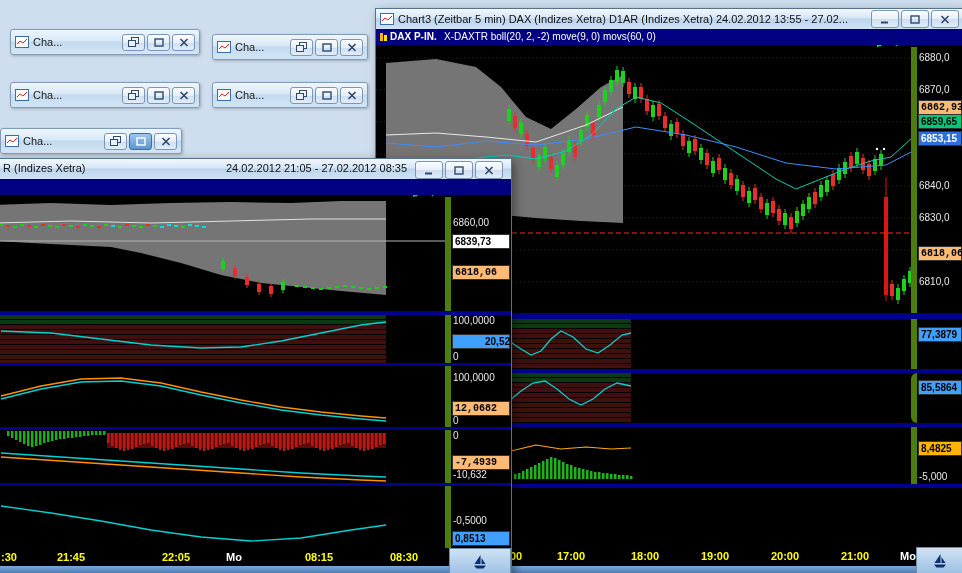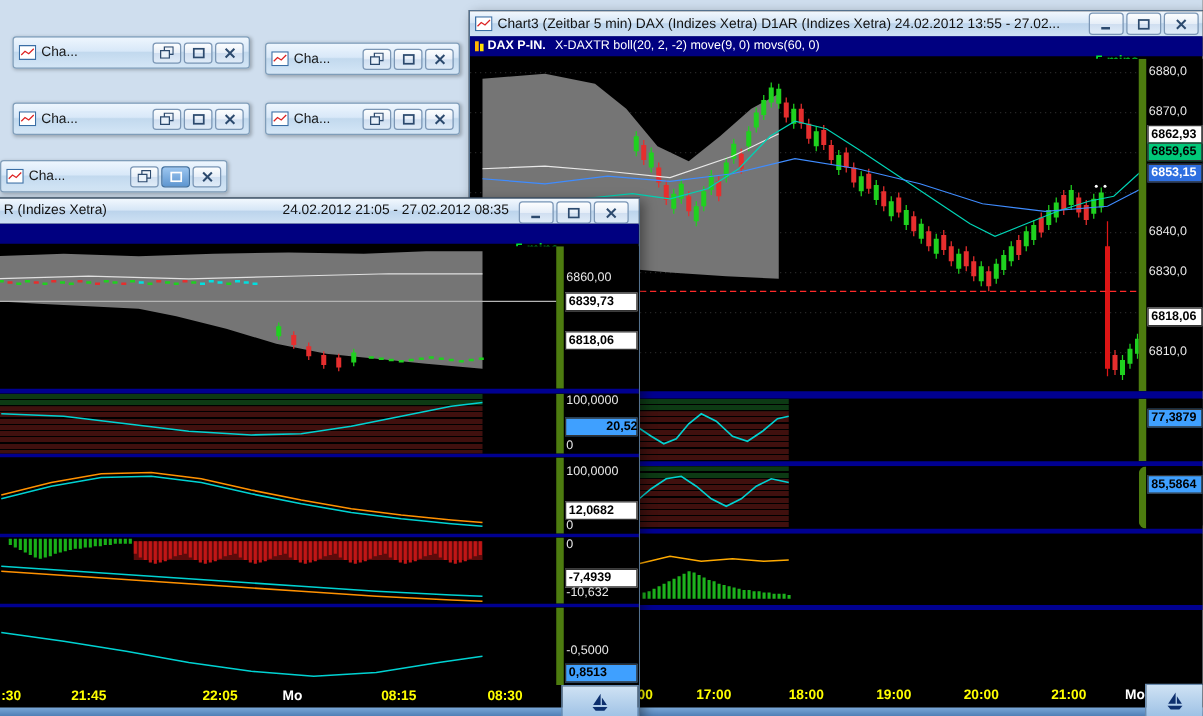--- a/index.html
+++ b/index.html
@@ -31,21 +31,21 @@
   .tb-studies{position:absolute;left:68px;top:0;color:#fff;font-size:10px;line-height:16px;white-space:nowrap;}
   .interval{position:absolute;top:12px;color:#00dd33;font-size:11px;line-height:16px;font-weight:bold;}
 
   .row{position:absolute;left:0;width:100%;background:#000;overflow:hidden;}
   .sep{position:absolute;left:0;width:100%;background:#000090;}
   .plot{position:absolute;left:0;top:0;bottom:0;overflow:hidden;}
   .gutter{position:absolute;top:0;bottom:0;background:#000;border-left:6px solid #4d7c0f;}
   .tick{position:absolute;left:2px;color:#e8e8e8;font-size:10px;line-height:12px;white-space:nowrap;}
   .vbox{position:absolute;left:1px;right:1px;height:13px;font-size:10px;line-height:13px;
         font-weight:bold;color:#000;padding:0 2px;border:1px solid #333;white-space:nowrap;}
-  .vb-yellow{background:#ffffff;}
+  .vb-yellow{background:#fdba74;font-family:Liberation Mono, monospace;}
   .vb-teal{background:#00c878;}
   .vb-blue{background:#2e6fe0;color:#fff;}
   .vb-ltblue{background:#3fa0ff;}
   .vb-orange{background:#ffb400;}
   .vb-gray{background:#ffffff;}
   .zg{position:absolute;left:0;top:0;height:10px;
       background:repeating-linear-gradient(180deg,#0d3a14 0 4px,#000 4px 5px);}
   .zr{position:absolute;left:0;top:10px;bottom:0;
       background:repeating-linear-gradient(180deg,#40100e 0 4px,#000 4px 5px);}
   .ttick{position:absolute;top:3px;color:#ffff00;font-size:11px;font-weight:bold;transform:translateX(-50%);}
@@ -444,20 +444,24 @@
             <rect x="230" y="46" width="2.5" height="6" fill="#1db31d"></rect>
             <rect x="234" y="47" width="2.5" height="5" fill="#1db31d"></rect>
             <rect x="238" y="47" width="2.5" height="5" fill="#1db31d"></rect>
             <rect x="242" y="48" width="2.5" height="4" fill="#1db31d"></rect>
             <rect x="246" y="48" width="2.5" height="4" fill="#1db31d"></rect>
             <rect x="250" y="48" width="2.5" height="4" fill="#1db31d"></rect>
             <rect x="254" y="49" width="2.5" height="3" fill="#1db31d"></rect>
             <polyline points="135,24 160,18 185,22 210,20 235,22 255,21" fill="none" stroke="#ffaa00" stroke-width="1.2"></polyline>
           </svg>
       </div>
+      <div class="gutter" style="right:0;width:46px;">
+        <span class="vbox vb-orange" style="top:14px;">8,4825</span>
+        <span class="tick" style="top:44px;">-5,000</span>
+      </div>
     </div>
     <div class="sep" style="top:475px;height:4px;"></div>
 
 
     <div class="row" style="top:538px;height:19px;">
       <span class="ttick noshift" style="left:134px;">00</span>
       <span class="ttick" style="left:195px;">17:00</span>
       <span class="ttick" style="left:269px;">18:00</span>
       <span class="ttick" style="left:339px;">19:00</span>
       <span class="ttick" style="left:409px;">20:00</span>

